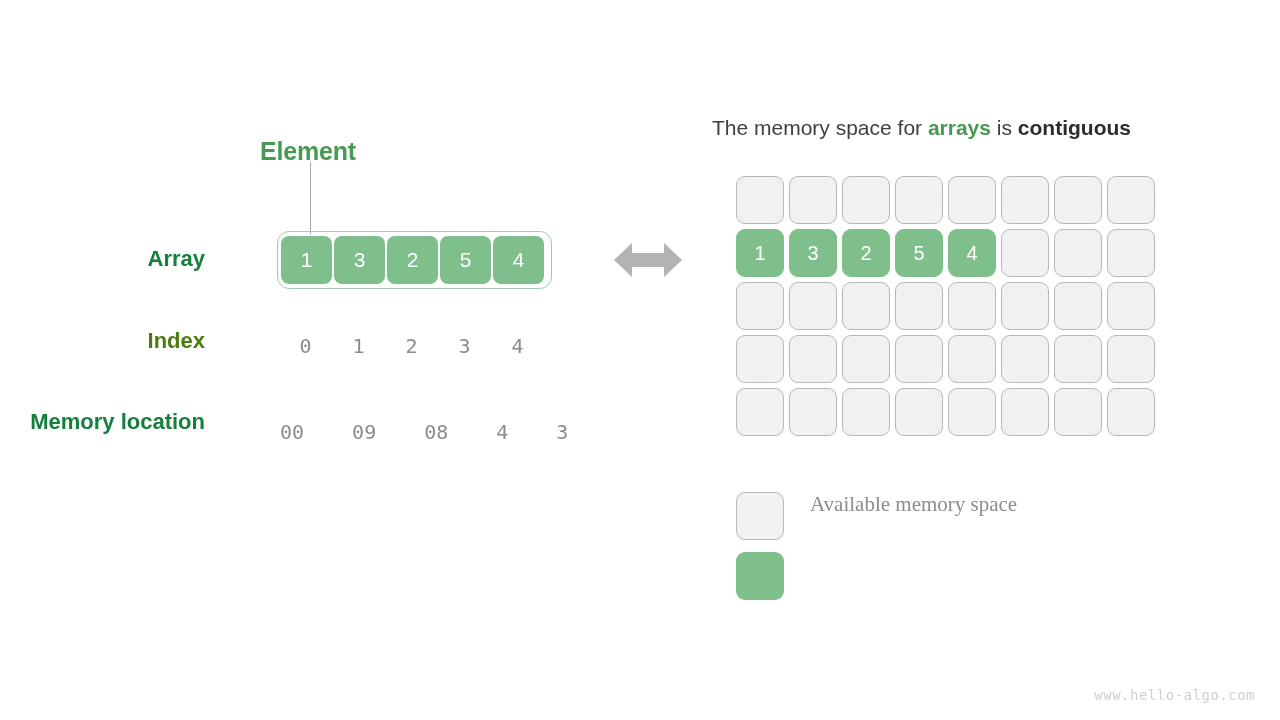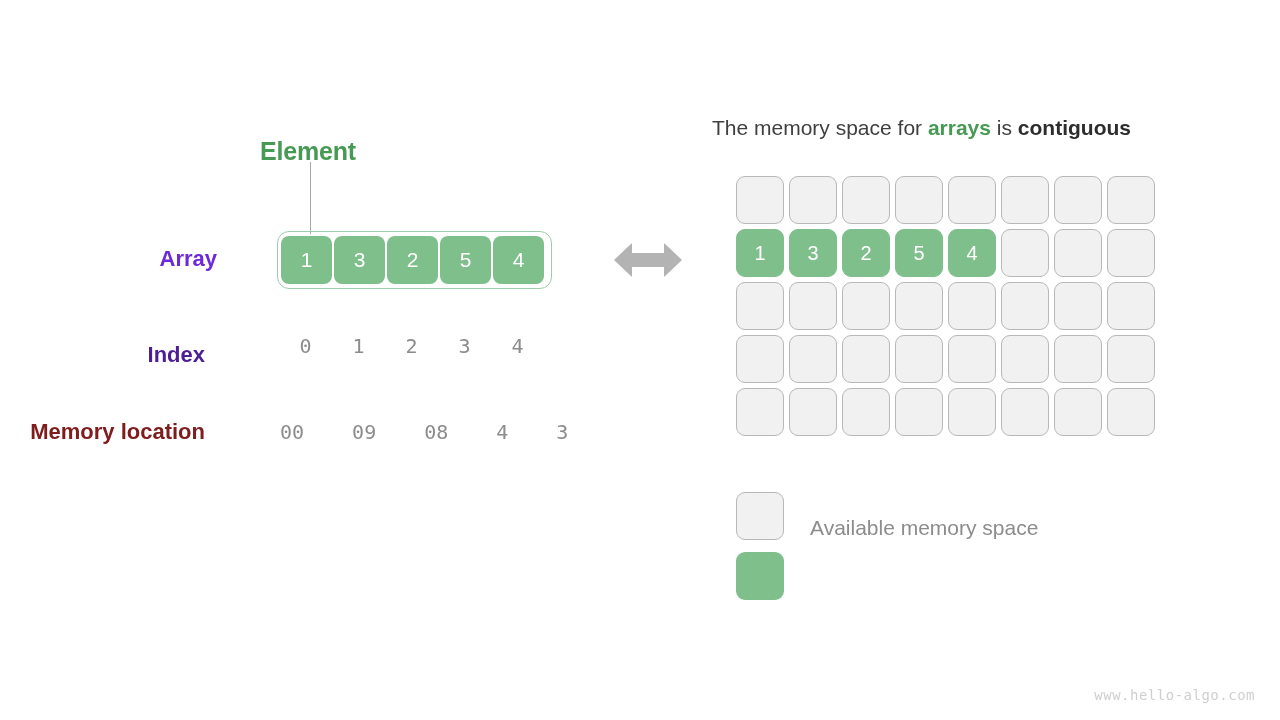--- a/index.html
+++ b/index.html
@@ -32,34 +32,34 @@
 
   .row-label {
     position: absolute;
     right: 0;
     text-align: right;
     font-size: 22px;
     font-weight: bold;
     white-space: nowrap;
   }
   .label-array {
-    left: 12px; width: 205px;
+    left: 0; width: 205px;
     top: 246px;
-    color: #6d28d9;
+    color: #15803d;
   }
   .label-index {
     left: 0; width: 205px;
-    top: 342px;
-    color: #4c1d95;
+    top: 328px;
+    color: #4d7c0f;
     padding-left: 28px;
   }
   .label-memory {
     left: 0; width: 205px;
-    top: 419px;
-    color: #7f1d1d;
+    top: 409px;
+    color: #15803d;
   }
 
   .array-container {
     position: absolute;
     left: 277px; top: 231px;
     width: 275px; height: 58px;
     border: 1.5px solid #9ecdab;
     border-radius: 12px;
     padding: 4px 3px;
     display: flex;
@@ -137,23 +137,24 @@
     border-color: #7fbf8c;
     color: #ffffff;
   }
 
   .legend {
     position: absolute;
     left: 736px; top: 492px;
   }
   .legend-row {
     display: flex;
-    align-items: flex-end;
+    align-items: flex-start;
     height: 48px;
     margin-bottom: 12px;
+    font-family: Liberation Serif, serif;
   }
   .legend-swatch {
     width: 48px; height: 48px;
     border-radius: 9px;
     flex: 0 0 auto;
   }
   .legend-swatch.empty {
     background: #f1f1f1;
     border: 1.5px solid #b8b8b8;
   }

